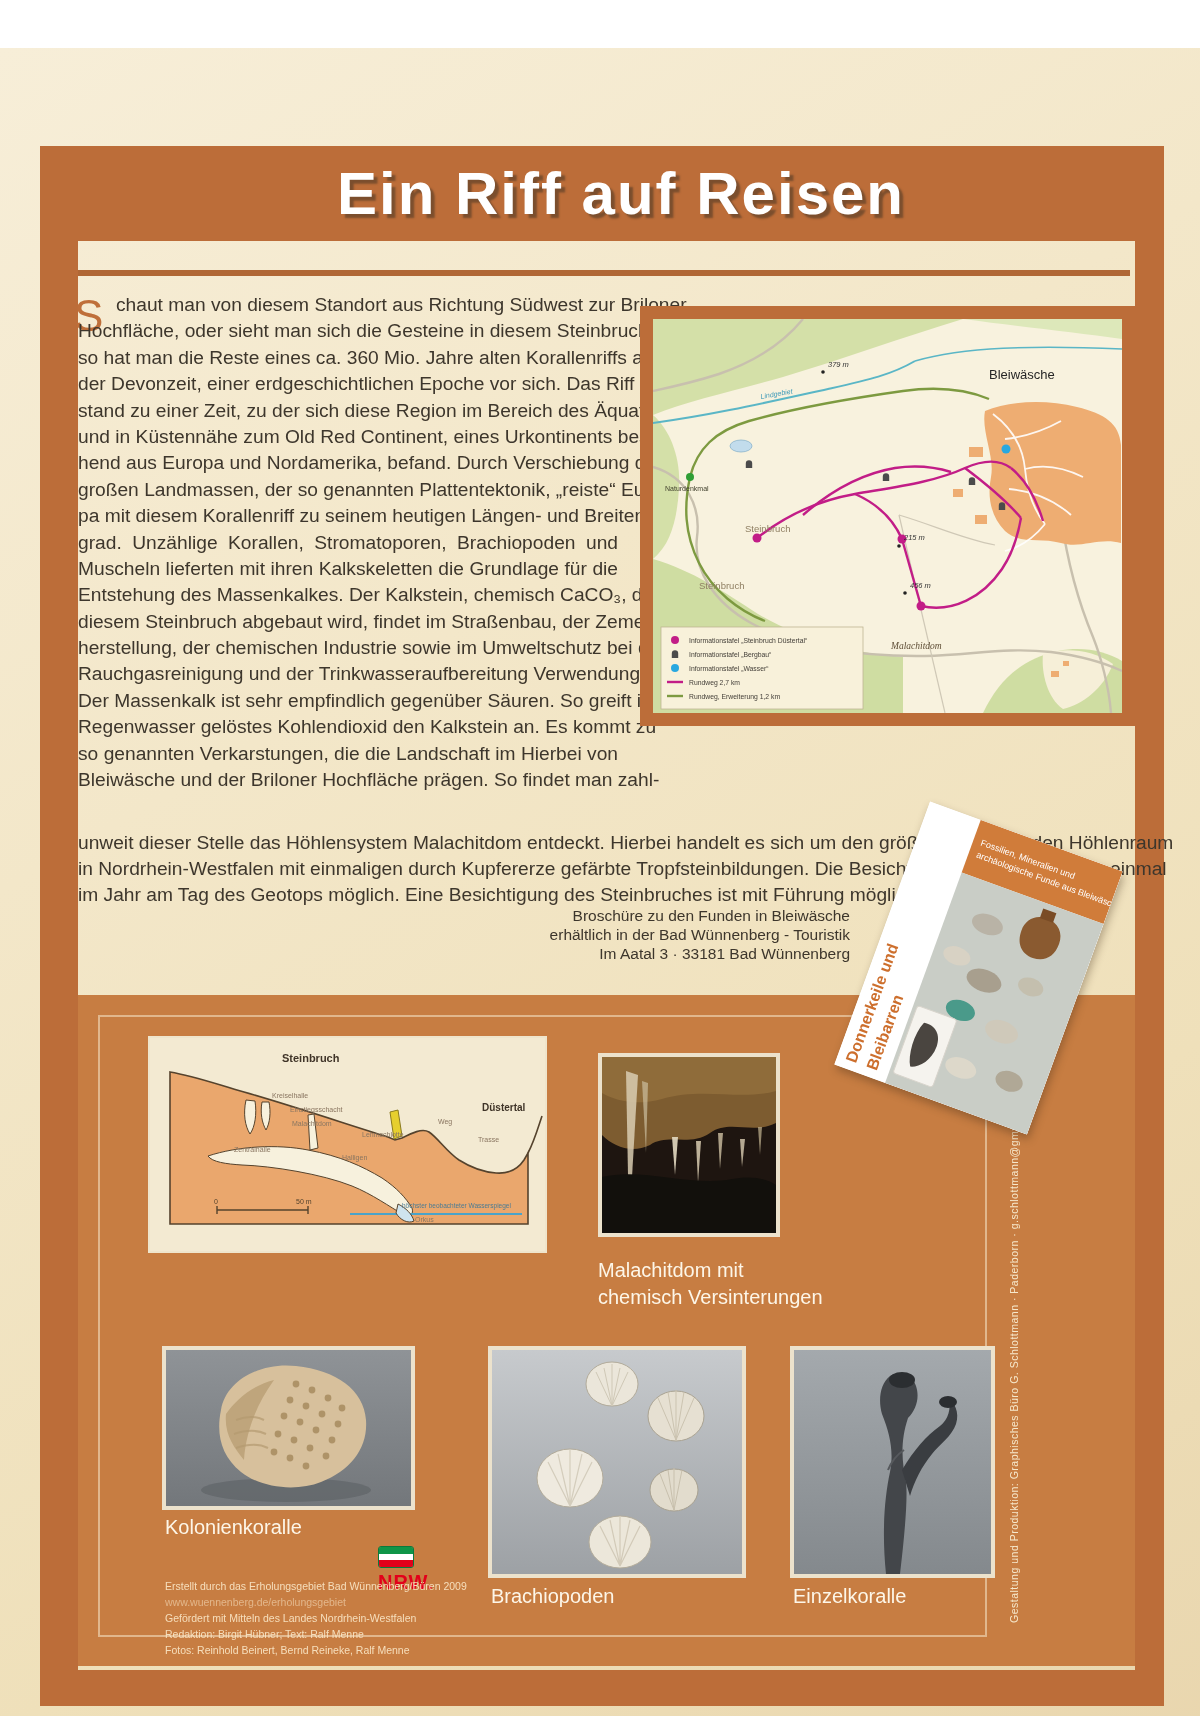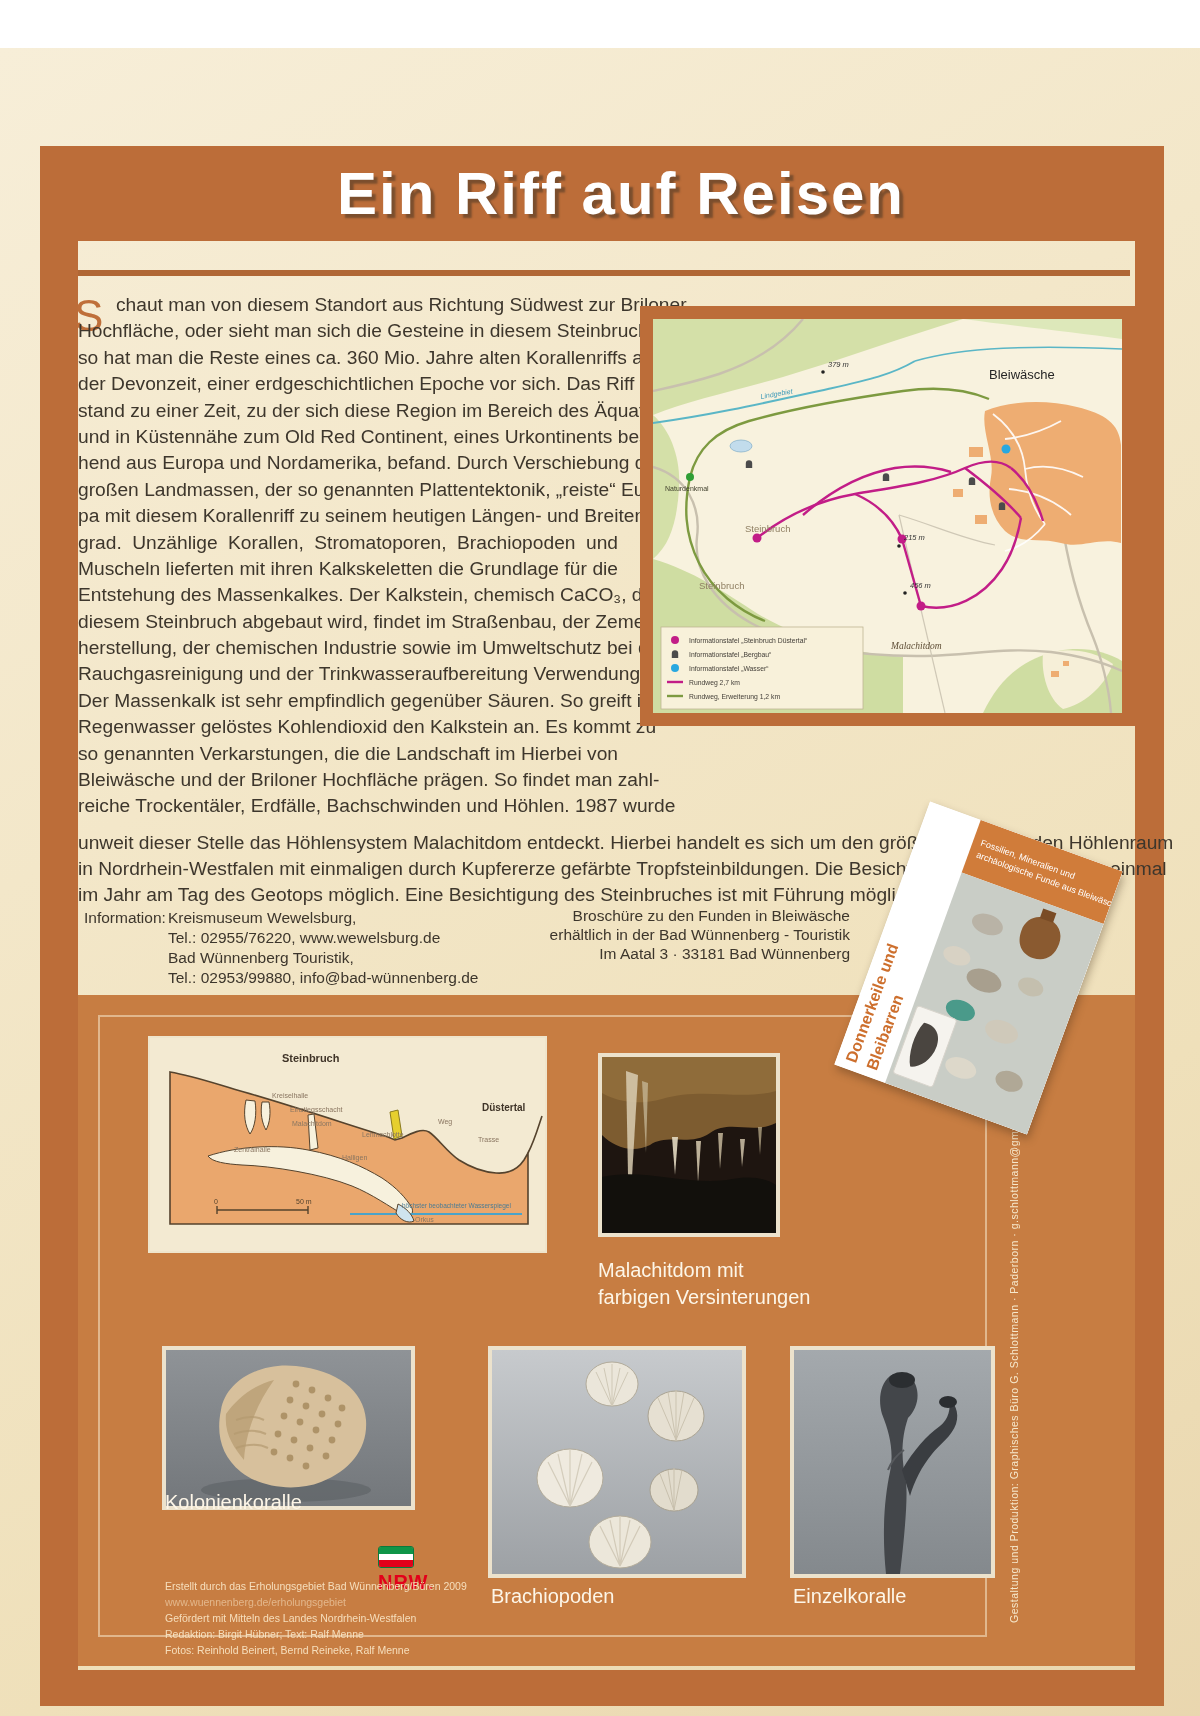--- a/index.html
+++ b/index.html
@@ -78,38 +78,28 @@
     <div class="jline">grad. Unzählige Korallen, Stromatoporen, Brachiopoden und</div>
     <div class="jline">Muscheln lieferten mit ihren Kalkskeletten die Grundlage für die</div>
     <div class="jline">Entstehung des Massenkalkes. Der Kalkstein, chemisch CaCO₃, der in</div>
     <div class="jline">diesem Steinbruch abgebaut wird, findet im Straßenbau, der Zement-</div>
     <div class="jline">herstellung, der chemischen Industrie sowie im Umweltschutz bei der</div>
     <div class="jline">Rauchgasreinigung und der Trinkwasseraufbereitung Verwendung.</div>
     <div class="jline">Der Massenkalk ist sehr empfindlich gegenüber Säuren. So greift im</div>
     <div class="jline">Regenwasser gelöstes Kohlendioxid den Kalkstein an. Es kommt zu</div>
     <div class="jline">so genannten Verkarstungen, die die Landschaft im Hierbei von</div>
     <div class="jline">Bleiwäsche und der Briloner Hochfläche prägen. So findet man zahl-</div>
-    <div class="jline">reiche Trockentäler, Erdfälle, Bachschwinden und Höhlen. 1987 wurde</div>
   </div>
 
   <div class="abs fullcol">
     <div class="fline">unweit dieser Stelle das Höhlensystem Malachitdom entdeckt. Hierbei handelt es sich um den größten freitragenden Höhlenraum</div>
     <div class="fline">in Nordrhein-Westfalen mit einmaligen durch Kupfererze gefärbte Tropfsteinbildungen. Die Besichtigung der Höhle ist nur einmal</div>
     <div class="fline lastline">im Jahr am Tag des Geotops möglich. Eine Besichtigung des Steinbruches ist mit Führung möglich.</div>
   </div>
 
-  <div class="abs contact" style="width:520px;height:90px;">
-    <div class="lbl">Information:</div>
-    <div class="clines">
-      <div>Kreismuseum Wewelsburg,</div>
-      <div>Tel.: 02955/76220, www.wewelsburg.de</div>
-      <div>Bad Wünnenberg Touristik,</div>
-      <div>Tel.: 02953/99880, info@bad-wünnenberg.de</div>
-    </div>
-  </div>
 
   <div class="abs note">
     <div>Broschüre zu den Funden in Bleiwäsche</div>
     <div>erhältlich in der Bad Wünnenberg - Touristik</div>
     <div>Im Aatal 3 · 33181 Bad Wünnenberg</div>
   </div>
 
   <div class="abs mapbox">
     <svg width="469" height="394" viewBox="0 0 469 394">
       <rect width="469" height="394" fill="#f8f2de"></rect>
@@ -260,21 +250,21 @@
         <path d="M70,80 L76,80 L73,118 Z" fill="#e3d9c2" opacity="0.9"></path>
         <path d="M94,84 L99,84 L96,126 Z" fill="#d9cdb2" opacity="0.85"></path>
         <path d="M116,76 L121,76 L118,112 Z" fill="#cfc2a4" opacity="0.8"></path>
         <path d="M138,82 L143,82 L140,110 Z" fill="#d9cdb2" opacity="0.8"></path>
         <path d="M156,70 L160,70 L158,98 Z" fill="#c4b693" opacity="0.7"></path>
         <path d="M0,120 C40,110 90,130 130,122 C150,118 165,122 174,128 V176 H0 Z" fill="#12100c"></path>
       </svg>
     </div>
     <div class="abs cap" style="left:520px;top:262px;">
       <div>Malachitdom mit</div>
-      <div>farbigen Versinterungen</div>
+      <div>chemisch Versinterungen</div>
     </div>
 
     <div class="abs photoframe" style="left:84px;top:351px;width:245px;height:156px;">
       <svg width="245" height="156" viewBox="0 0 245 156">
         <defs>
           <linearGradient id="gbg1" x1="0" y1="0" x2="0" y2="1">
             <stop offset="0" stop-color="#8f9397"></stop>
               <stop offset="1" stop-color="#73777b"></stop>
           </linearGradient>
         </defs>
@@ -303,21 +293,21 @@
             <circle cx="124" cy="108" r="3.4"></circle>
             <circle cx="140" cy="116" r="3.4"></circle>
         </g>
         <g stroke="#b49a70" stroke-width="2" fill="none" opacity="0.7">
           <path d="M70,70 C80,66 90,66 98,70"></path>
             <path d="M68,84 C80,80 92,80 100,84"></path>
             <path d="M70,98 C82,94 94,94 102,98"></path>
         </g>
       </svg>
     </div>
-    <div class="abs cap" style="left:87px;top:494px;text-align:center;">Kolonienkoralle</div>
+    <div class="abs cap" style="left:87px;top:519px;text-align:center;">Kolonienkoralle</div>
 
     <div class="abs photoframe" style="left:410px;top:351px;width:250px;height:224px;">
       <svg width="250" height="224" viewBox="0 0 250 224">
         <defs>
           <linearGradient id="gbg2" x1="0" y1="0" x2="0" y2="1">
             <stop offset="0" stop-color="#c7cacd"></stop>
               <stop offset="1" stop-color="#9da1a5"></stop>
           </linearGradient>
         </defs>
         <rect width="250" height="224" fill="url(#gbg2)"></rect>

